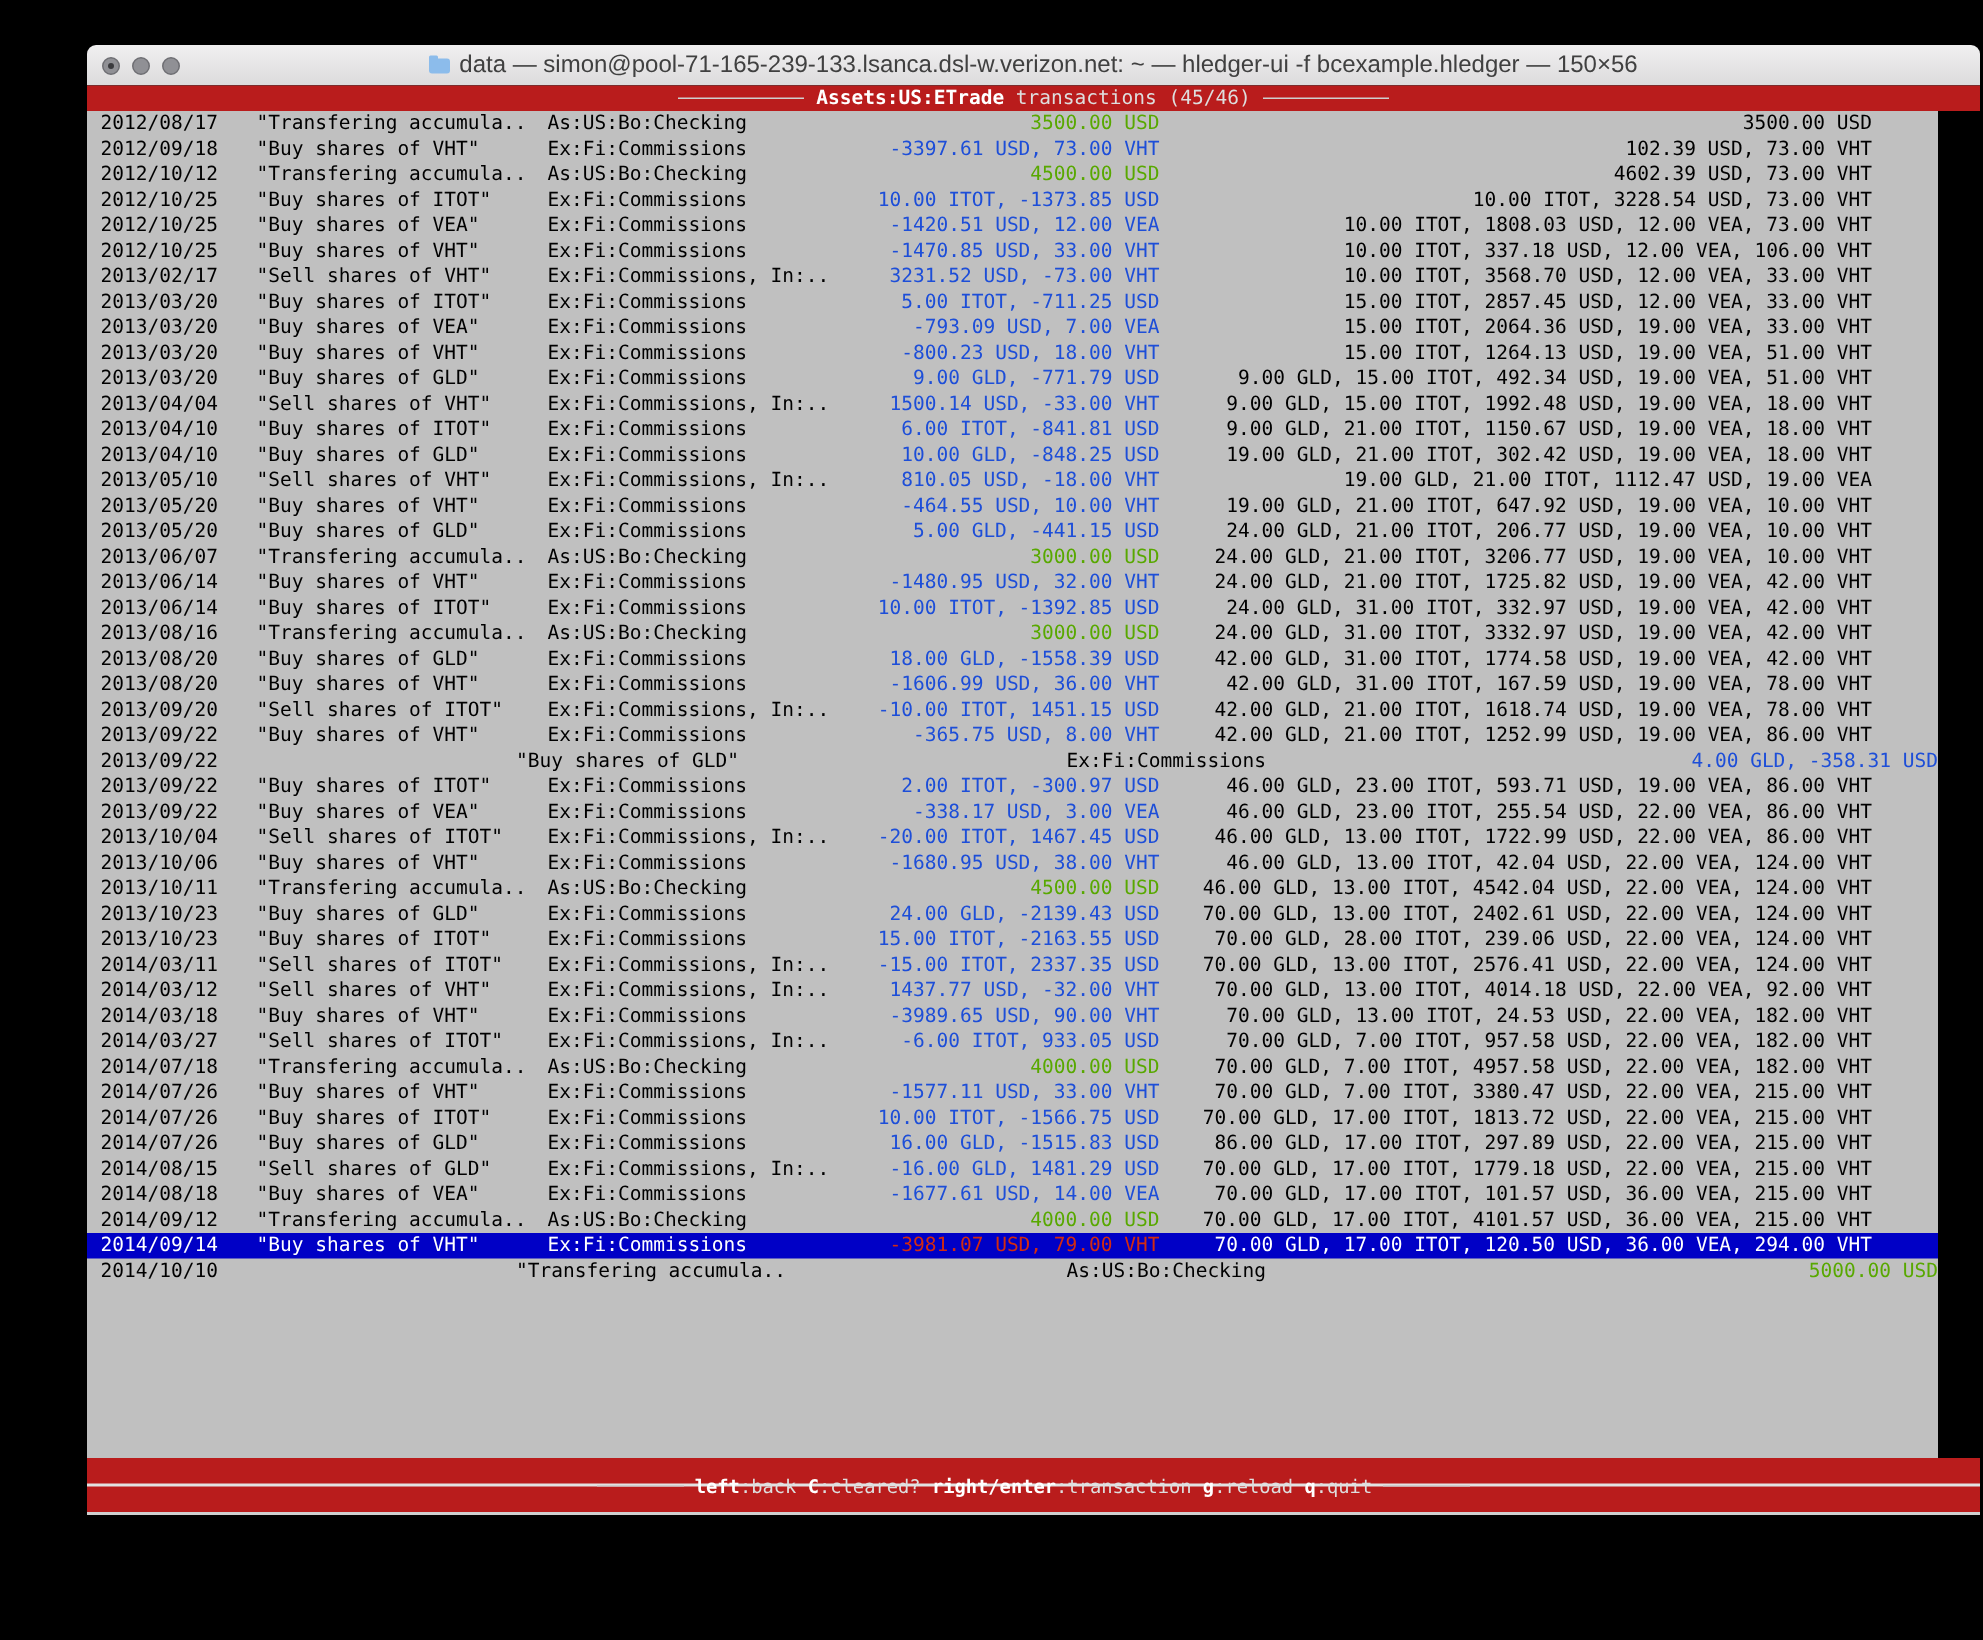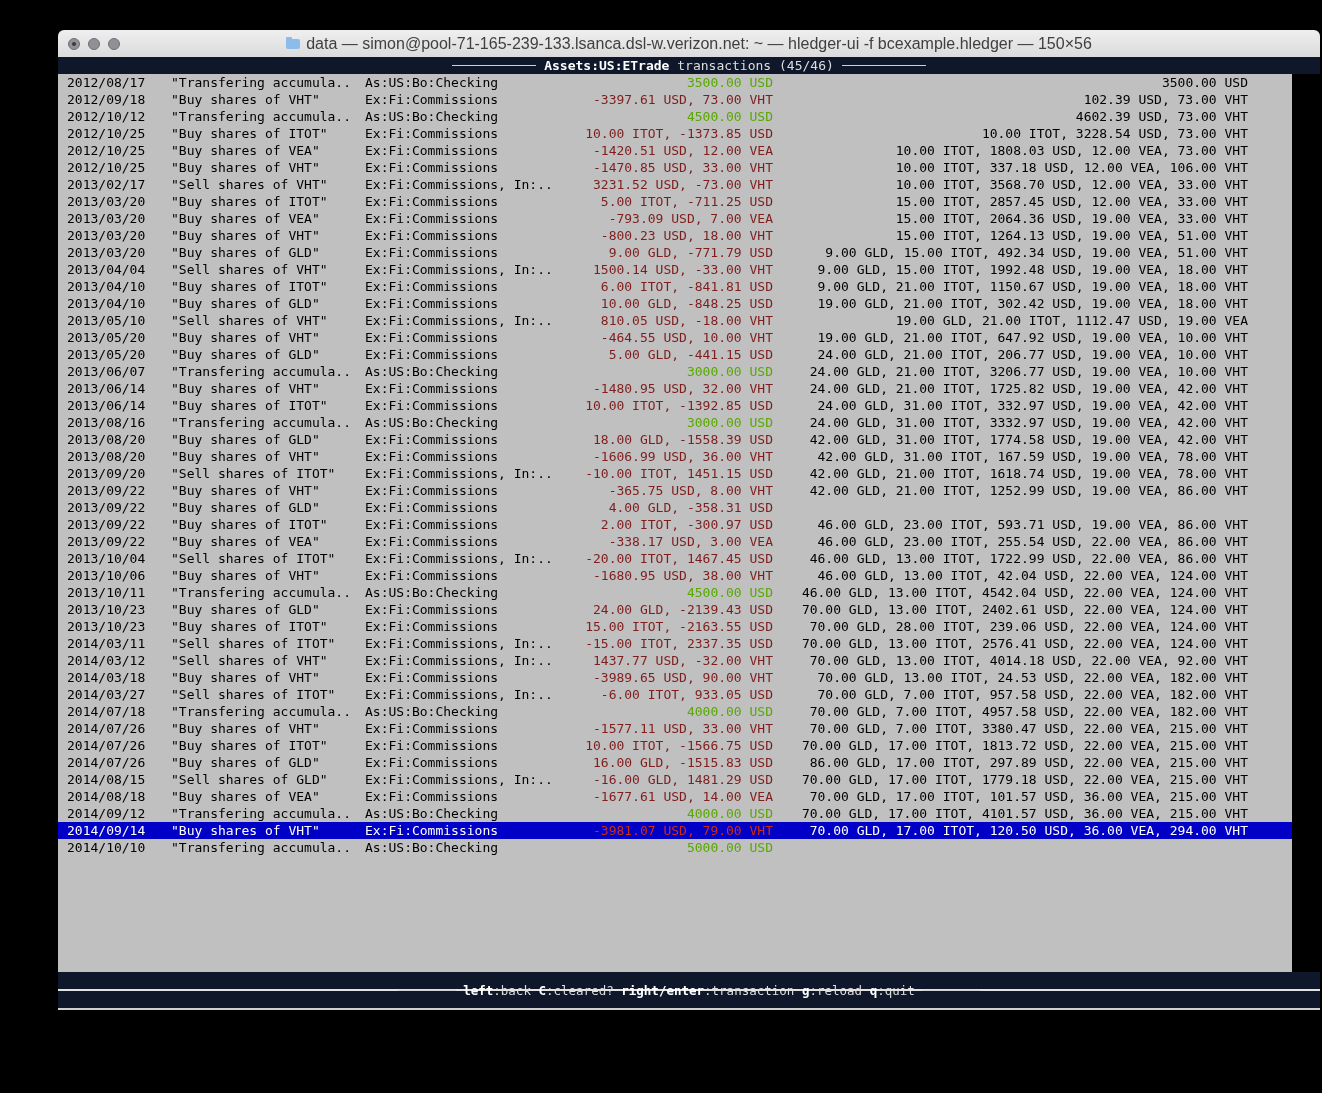--- a/index.html
+++ b/index.html
@@ -19,37 +19,37 @@
     font-family:"Liberation Sans","DejaVu Sans",sans-serif;font-size:16px;color:#404040;
   }
   .lights{position:absolute;left:10px;top:0;height:27px;display:flex;align-items:center;gap:8px;}
   .light{width:12px;height:12px;border-radius:50%;background:#909095;border:1px solid #6f6f74;box-sizing:border-box;position:relative;}
   .light.close::after{content:"";position:absolute;left:3px;top:3px;width:4px;height:4px;border-radius:50%;background:#3a3a3e;}
   .titletext{display:flex;align-items:center;white-space:pre;}
   .folder-ic{display:inline-block;width:14px;height:10px;background:#8cbceb;border-radius:1px 2px 2px 2px;position:relative;margin-right:6px;}
   .folder-ic::before{content:"";position:absolute;top:-2px;left:0;width:6px;height:3px;background:#8cbceb;border-radius:1px 1px 0 0;}
   
   .term{position:absolute;top:27px;left:0;right:0;bottom:0;background:#000;display:flex;flex-direction:column;}
-  .band{background:#0f172a;color:#dedede;font-size:13px;display:flex;align-items:center;justify-content:center;white-space:pre;}
+  .band{background:#b91c1c;color:#dedede;font-size:13px;display:flex;align-items:center;justify-content:center;white-space:pre;}
   .band-top{height:17px;}
   .rule{display:inline-block;height:1px;background:#cfcfcf;}
   .rule.h{width:84px;margin:0 8px;}
   .rule.f{width:58px;margin:0 7px;}
   .bold{font-weight:bold;color:#fff;}
   .content{
     flex:1;background:#c0c0c0;width:1234px;overflow:hidden;
     font-size:13px;line-height:17px;color:#000;
   }
-  .row{height:17px;display:flex;white-space:pre;padding-left:9px;box-sizing:border-box;}
+  .row{height:17px;display:flex;white-space:pre;padding-left:9px;box-sizing:border-box;justify-content:space-between;}
   .c-date{width:104px;flex:none;}
   .c-desc{width:194px;flex:none;}
   .c-acct{width:200px;flex:none;}
   .c-amt{width:208px;flex:none;text-align:right;}
   .c-bal{flex:1;text-align:right;padding-right:44px;}
-  .amt-neg{color:#7f1d1d;}
+  .amt-neg{color:#1d4ed8;}
   .amt-pos{color:#58a800;}
   .row.selected{background:#0000c6;color:#fff;}
   .row.selected .amt-neg{color:#d22b10;}
   
   .band-bottom{height:21px;padding:18px 0;box-sizing:border-box;align-items:center;}
   .band-bottom .inner{
     width:100%;height:100%;border-top:1px solid #e2e2e2;border-bottom:1px solid #e2e2e2;
     display:flex;align-items:center;justify-content:center;white-space:pre;font-size:12.5px;
   }
   .bottom-edge{height:2px;background:#cfcfcf;}

